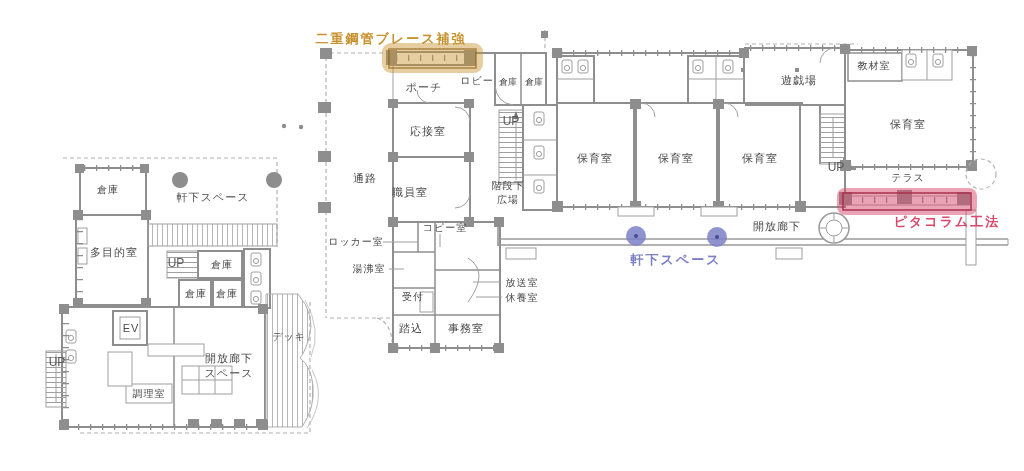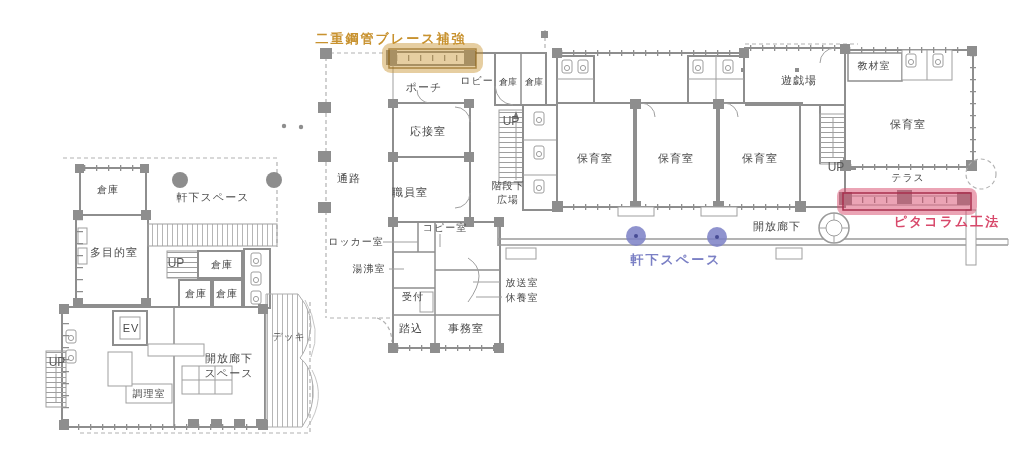--- a/index.html
+++ b/index.html
@@ -247,21 +247,21 @@
 スペース</div>
   <div class="lbl sm" style="left:289px;top:337px">デッキ</div>
   <div class="lbl sm" style="left:149px;top:394px">調理室</div>
   <div class="lbl xs" style="left:57px;top:362px">UP</div>
 
   <div class="lbl" style="left:424px;top:87px">ポーチ</div>
   <div class="lbl sm" style="left:477px;top:81px">ロビー</div>
   <div class="lbl sm2" style="left:508px;top:82px">倉庫</div>
   <div class="lbl sm2" style="left:534px;top:82px">倉庫</div>
   <div class="lbl" style="left:428px;top:131px">応接室</div>
-  <div class="lbl" style="left:349px;top:178px">通路</div>
+  <div class="lbl" style="left:365px;top:178px">通路</div>
   <div class="lbl" style="left:410px;top:192px">職員室</div>
   <div class="lbl sm" style="left:445px;top:228px">コピー室</div>
   <div class="lbl sm" style="left:356px;top:242px">ロッカー室</div>
   <div class="lbl sm" style="left:369px;top:269px">湯沸室</div>
   <div class="lbl sm" style="left:413px;top:297px">受付</div>
   <div class="lbl" style="left:411px;top:328px">踏込</div>
   <div class="lbl" style="left:466px;top:328px">事務室</div>
   <div class="lbl sm" style="left:522px;top:283px">放送室</div>
   <div class="lbl sm" style="left:522px;top:298px">休養室</div>
   <div class="lbl sm" style="left:508px;top:192px">階段下

